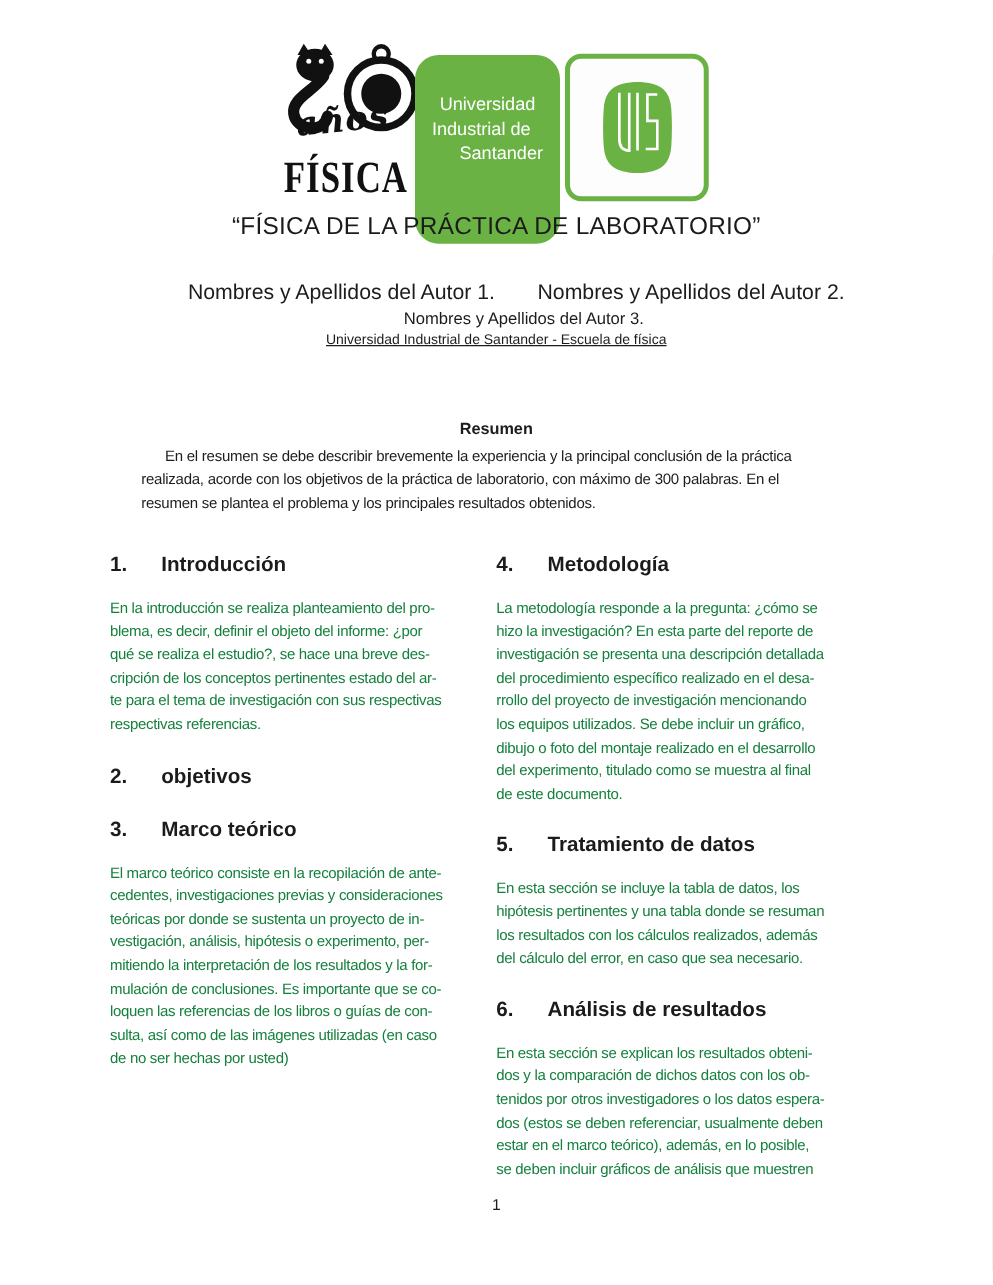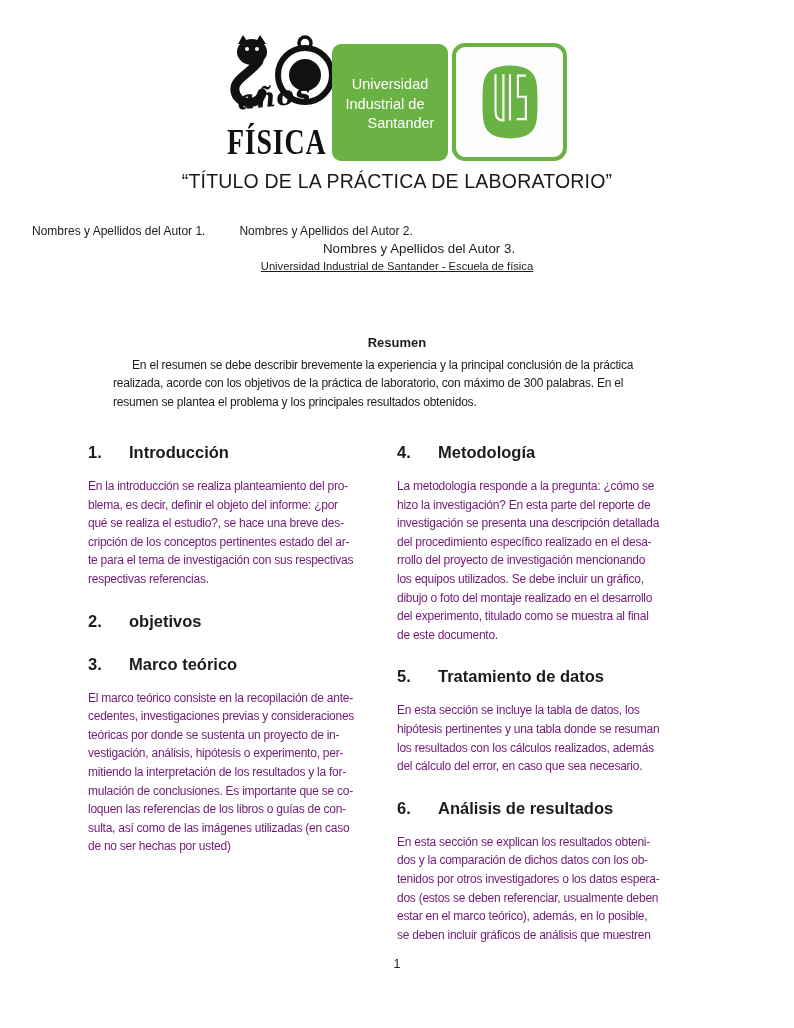--- a/index.html
+++ b/index.html
@@ -23,42 +23,42 @@
     font-size:27px; transform:rotate(-6deg); letter-spacing:1px;
   }
   #logo50 .fisica {
     position:absolute; left:0; top:90px;
     font-family:"Liberation Serif", serif; font-weight:700;
     font-size:34px; letter-spacing:1px; white-space:nowrap;
     transform:scale(0.82,1.05); transform-origin:left top;
   }
 
   #wordmark {
-    position:absolute; left:332px; top:44px; width:116px; height:117px;
-    background:#6bb245; border-radius:9px;
+    position:absolute; left:332px; top:44px; width:116px; height:151px;
+    background:#6bb245; border-radius:19px;
     color:#fff; font-size:14.5px; line-height:19.5px;
     padding-top:31px; text-align:center;
   }
   #wordmark .wm2 { transform:translateX(-5px); }
   #wordmark .wm3 { transform:translateX(11px); }
 
   #sealbox {
     position:absolute; left:452px; top:43px; width:115px; height:118px;
     background:#fdfdfd; border:4px solid #6bb245; border-radius:13px;
     display:flex; align-items:center; justify-content:center;
   }
 
   
   #title {
     position:absolute; left:0; right:0; top:170px;
     text-align:center; font-size:19.5px; font-weight:500;
     letter-spacing:0.2px; color:#1b1b1b;
   }
   #authors { position:absolute; left:0; right:0; top:224px; text-align:center; }
-  #authors .row1 { display:flex; gap:34px; font-size:12px;padding-left:32px; }
+  #authors .row1 { display:flex; justify-content:center; gap:34px; font-size:17px;padding-left:32px; }
   #authors .row2 { margin-top:3px; font-size:13.3px;margin-left:44px; }
   #authors .affil { margin-top:4px; font-size:11.2px;text-decoration:underline; }
 
   
   #abstract { position:absolute; left:113px; top:335px; width:568px; }
   #abstract .abs-head { text-align:center; font-weight:700; font-size:13px; }
   #abstract .abs-body {
     margin-top:6px; font-size:12px; letter-spacing:-0.2px;
     line-height:18.4px; white-space:pre-line; text-indent:19px;
   }
@@ -70,21 +70,21 @@
 
   .sec-h {
     display:flex; align-items:baseline;
     font-size:16.5px; font-weight:700; color:#1b1b1b;
     line-height:22px; margin:21px 0 14px 0;
   }
   .sec:first-child .sec-h { margin-top:0; }
   .sec-num { display:inline-block; min-width:41px; }
   .body-text {
     font-size:12px; letter-spacing:-0.25px; line-height:18.6px;
-    white-space:pre-line; color:#701a75;
+    white-space:pre-line; color:#15803d;
   }
 
   
   #pagenum { position:absolute; left:0; right:0; top:957px; text-align:center; font-size:12.5px; }
 </style>
 </head>
 <body>
 
 <div id="page">
 
@@ -116,21 +116,21 @@
     <svg width="66" height="92" viewBox="0 0 100 112">
       <path d="M32,3 C44,0 56,0 68,3 C84,7 90,18 91,34 C92,48 92,64 91,78 C90,94 84,105 68,109 C56,112 44,112 32,109 C16,105 10,94 9,78 C8,64 8,48 9,34 C10,18 16,7 32,3 Z" fill="#6bb245"></path>
       <g stroke="#fff" stroke-width="3.2" fill="none">
         <path d="M28,14 L28,70 Q28,84 40,84 L40,14"></path>
         <line x1="50" y1="14" x2="50" y2="84"></line>
         <path d="M74,16 L62,16 L62,48 L74,48 L74,82 L60,82"></path>
       </g>
     </svg>
   </div>
 
-  <div id="title">“TÍTULO DE LA PRÁCTICA DE LABORATORIO”</div>
+  <div id="title">“FÍSICA DE LA PRÁCTICA DE LABORATORIO”</div>
 
   <div id="authors">
     <div class="row1">
       <span>Nombres y Apellidos del Autor 1.</span>
       <span>Nombres y Apellidos del Autor 2.</span>
     </div>
     <div class="row2">Nombres y Apellidos del Autor 3.</div>
     <div class="affil">Universidad Industrial de Santander - Escuela de física</div>
   </div>
 

